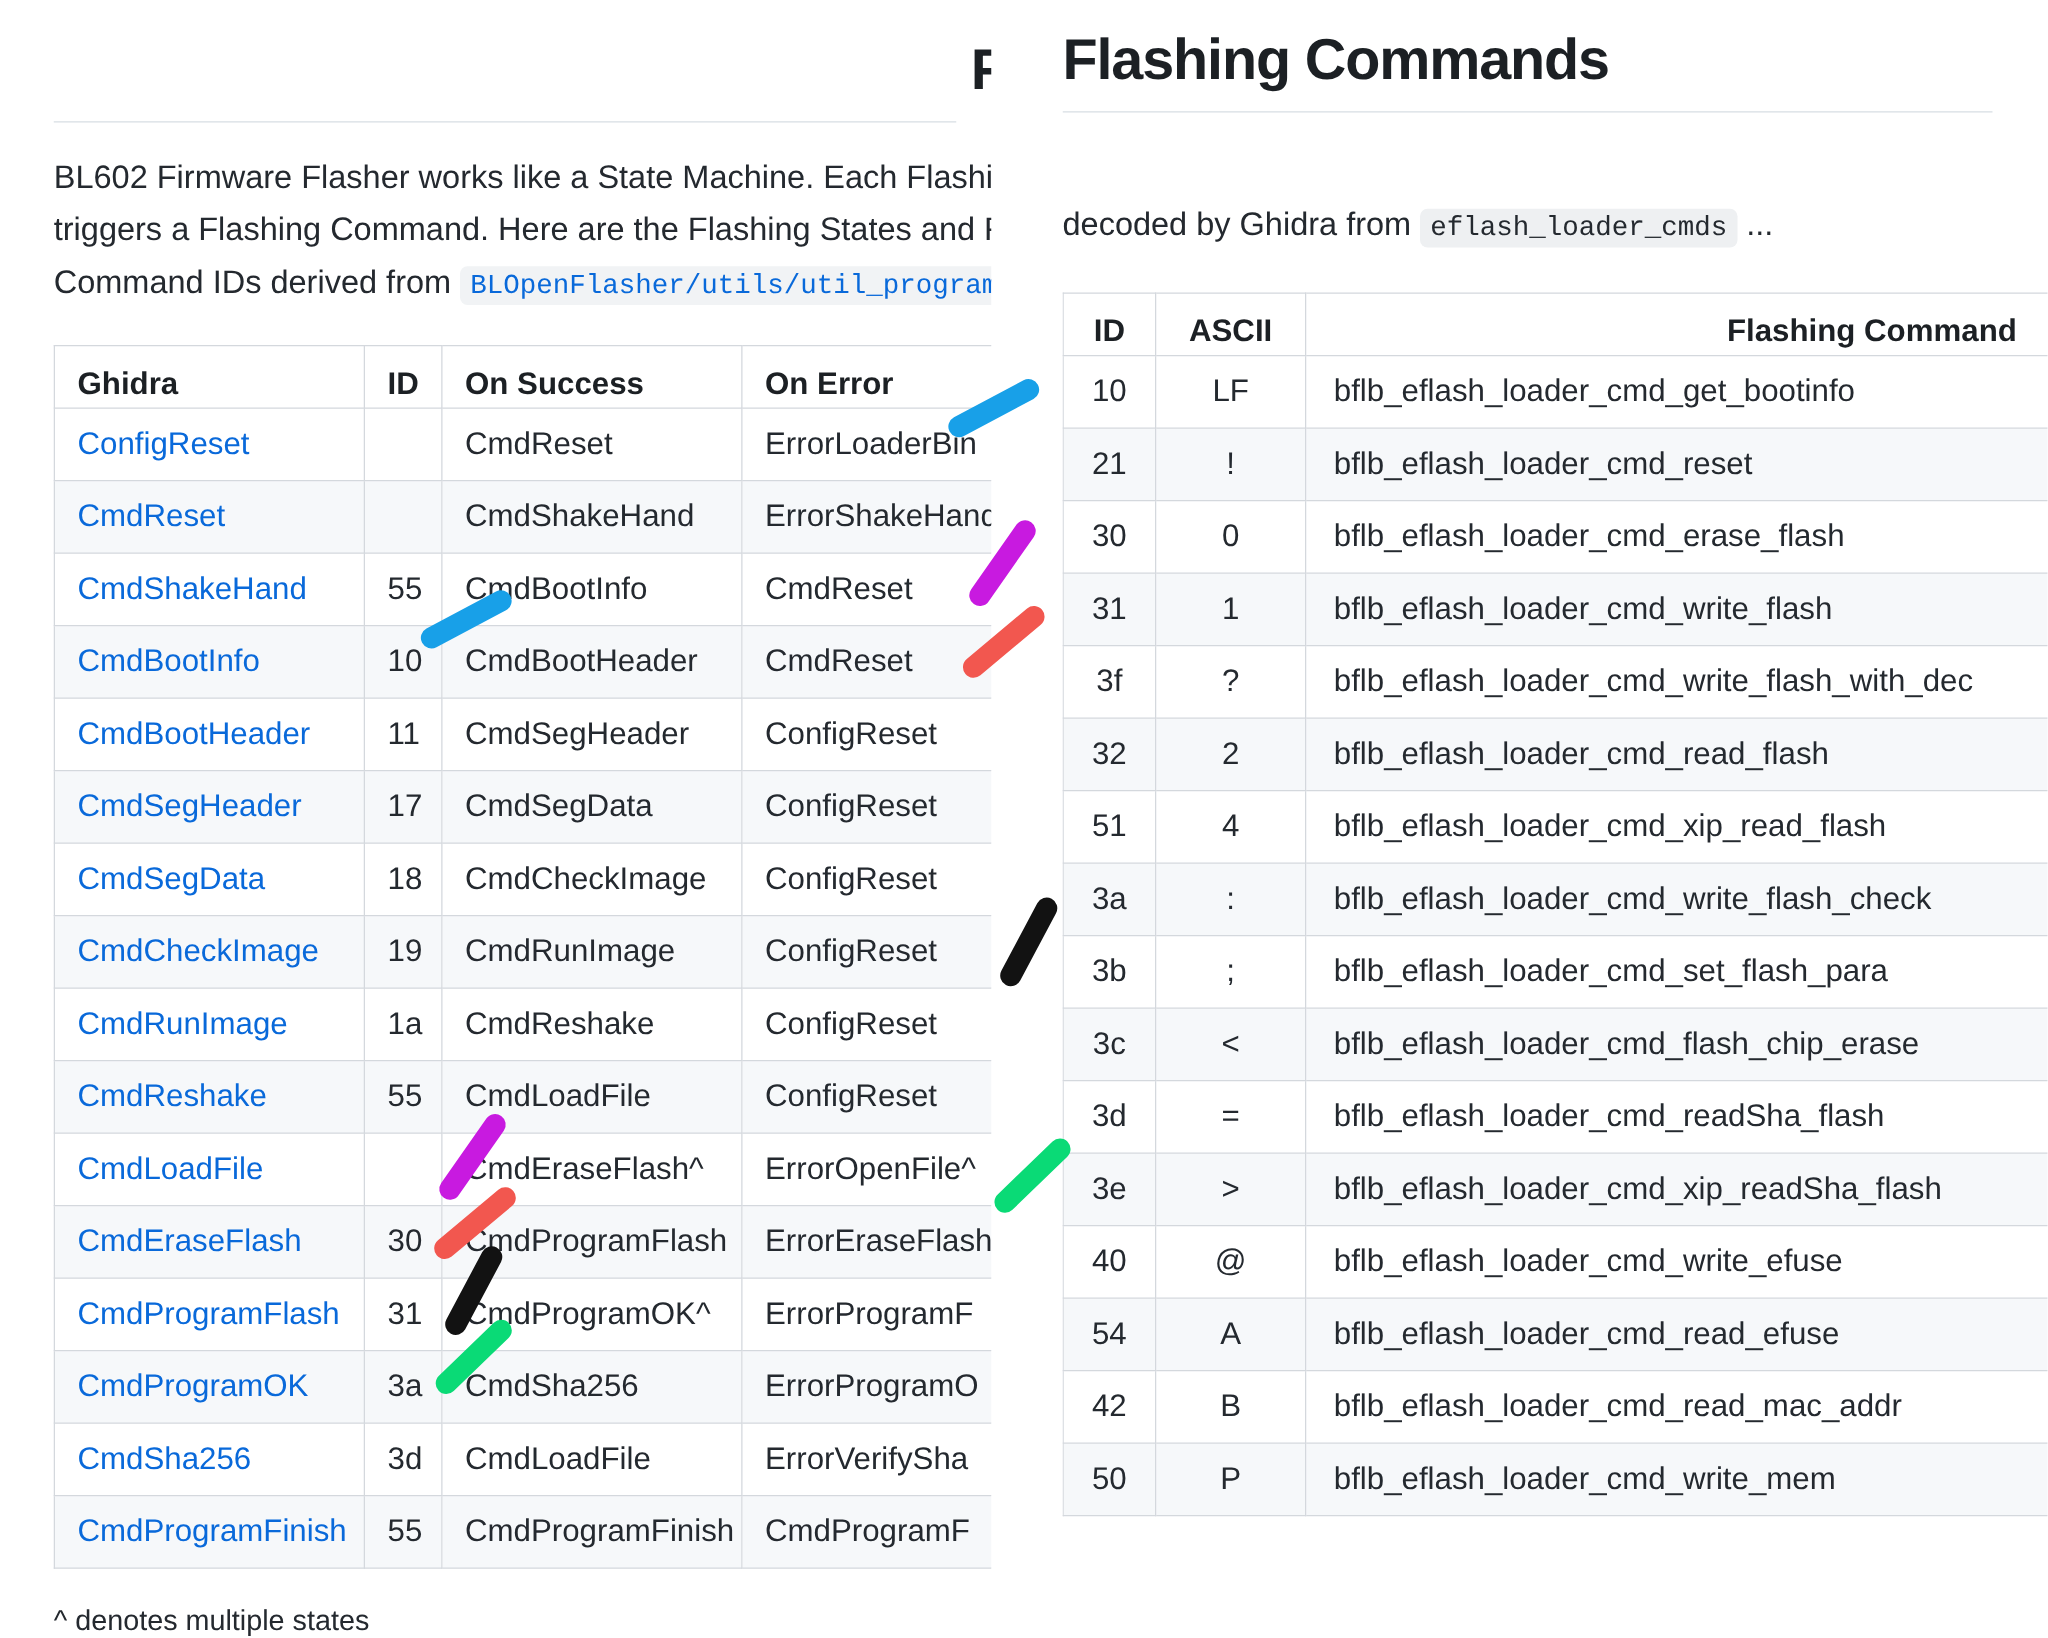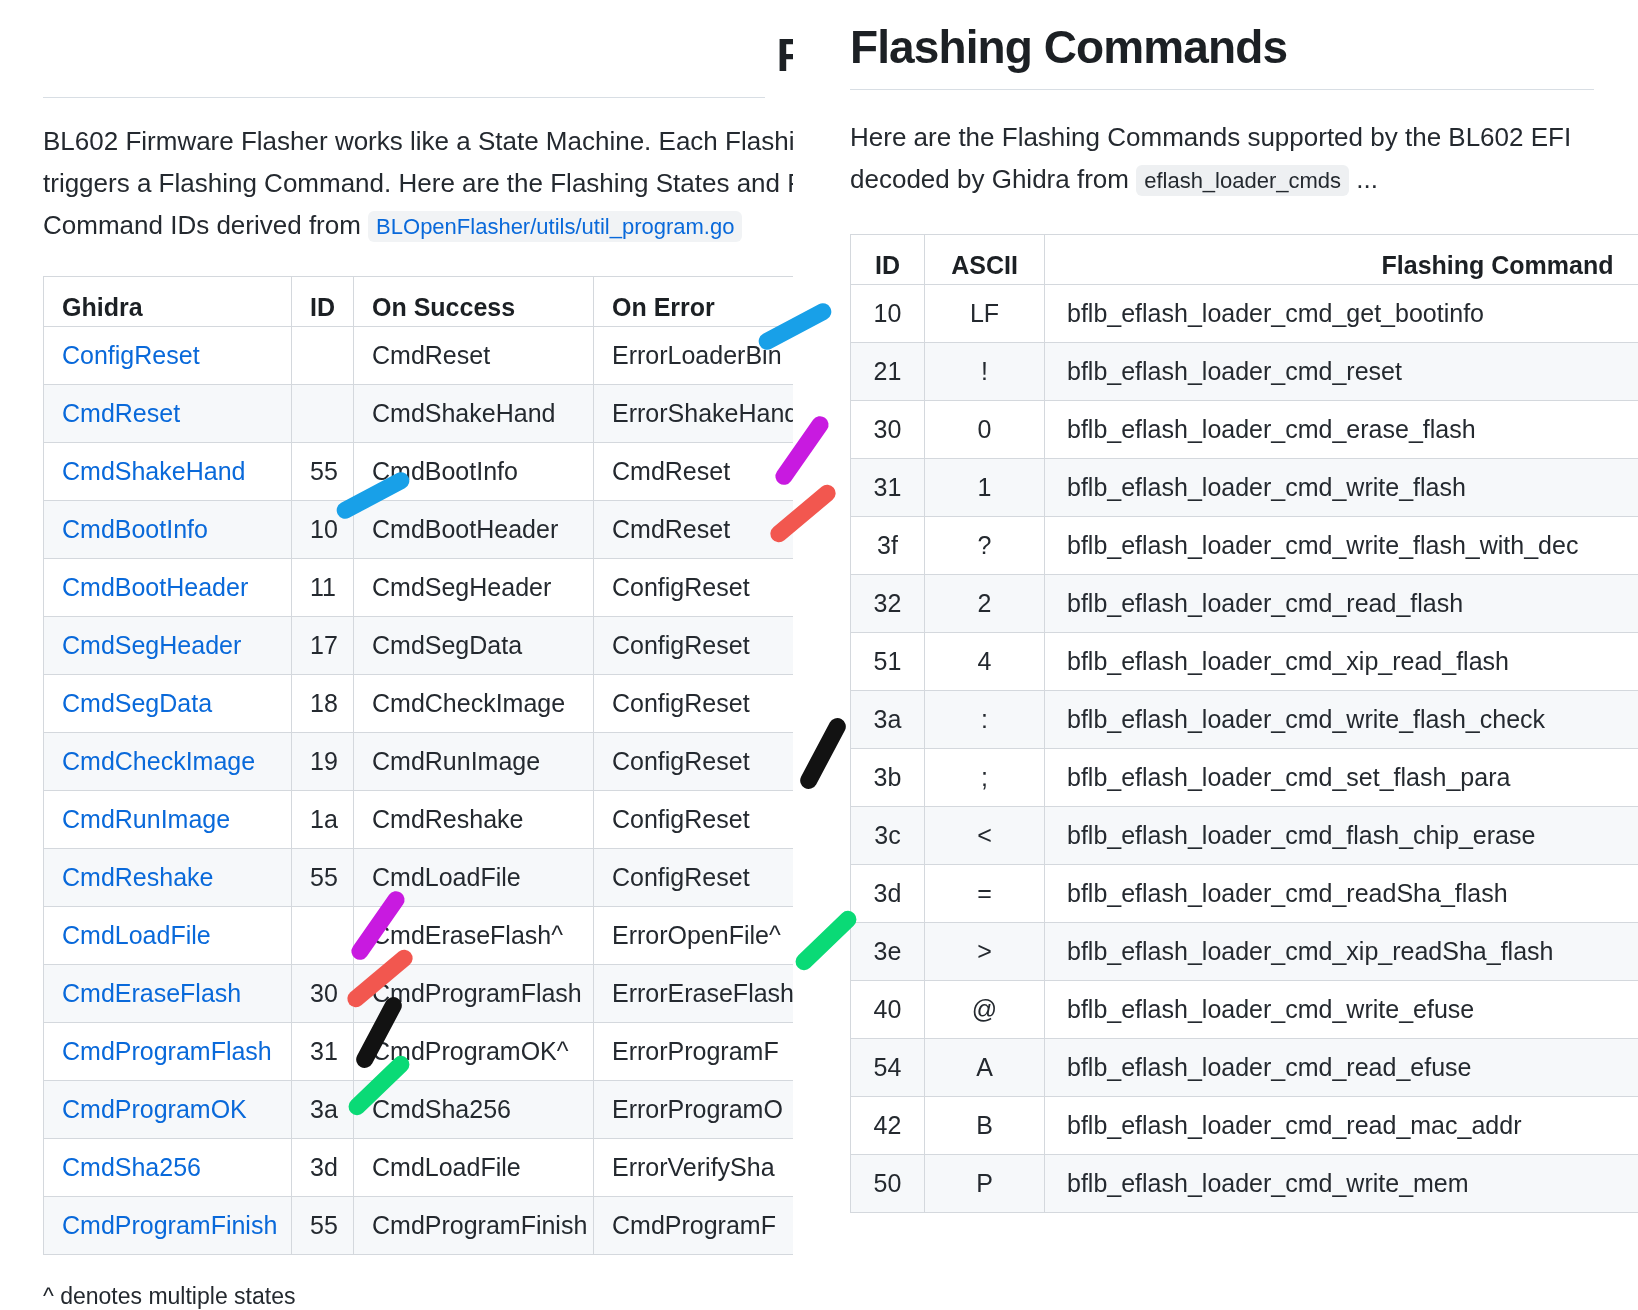--- a/index.html
+++ b/index.html
@@ -79,21 +79,21 @@
   p.intro {
     font-size: 26px;
     line-height: 1.62;
     margin: 22px 0 0 0;
     color: #24292f;
     white-space: nowrap;
   }
   p.intro-right { margin-top: 26px; }
 
   code.inline {
-    font-family: Liberation Sans, sans-serif;
+    font-family: Liberation Mono, monospace;
     font-size: 22px;
     background: #eef0f2;
     border-radius: 6px;
     padding: 3px 8px;
   }
   code.inline.link { color: #0969da; background: #f1f3f5; }
   code.inline.plain { color: #24292f; }
 
   table {
     border-collapse: collapse;
@@ -287,21 +287,21 @@
       <p class="footnote">^ denotes multiple states</p>
     </div>
   </div>
 
   <div class="panel-right">
     <div class="panel-right-inner">
       <h1 class="title title-right">Flashing Commands</h1>
       <hr class="rule rule-right">
 
       <p class="intro intro-right">
-        <span>Here are the Flashing Commands supported by the BL602 EFI</span><br>
+        <br>
         <span>decoded by Ghidra from </span><code class="inline plain">eflash_loader_cmds</code><span> ...</span>
       </p>
 
       <table class="cmds">
         <colgroup>
           <col class="col-cid">
             <col class="col-ascii">
             <col class="col-cmd">
         </colgroup>
         <thead>

